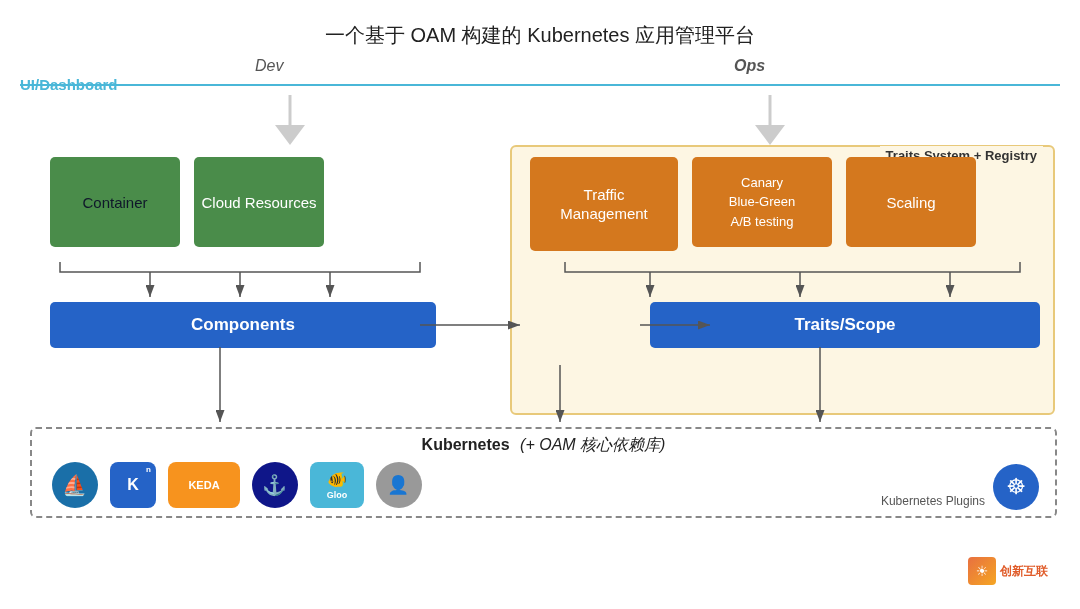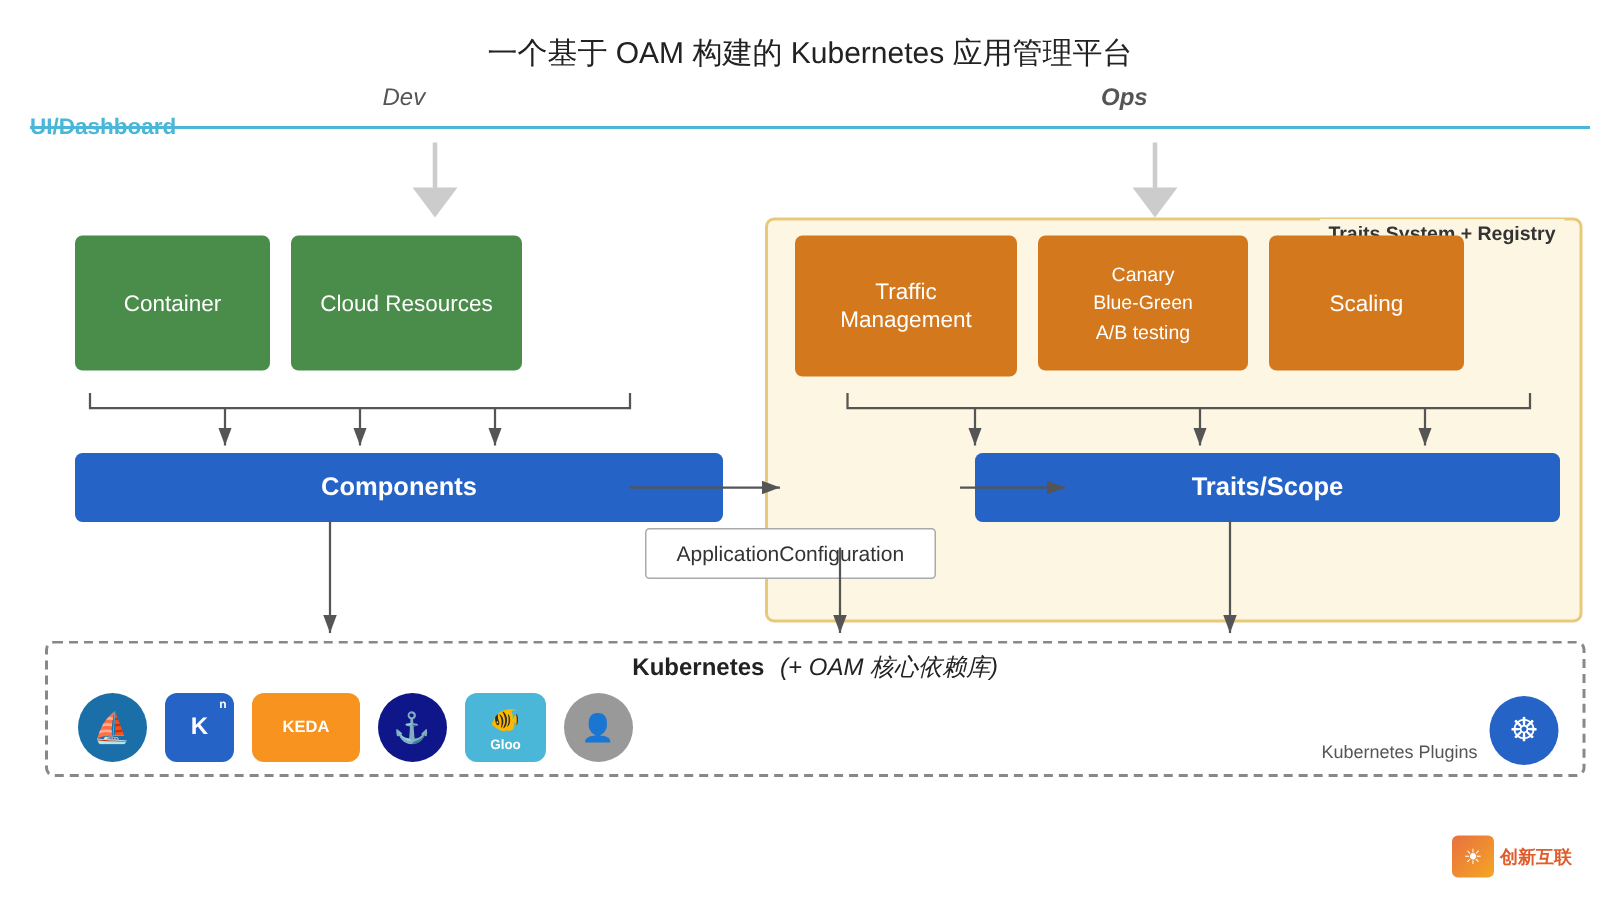--- a/index.html
+++ b/index.html
@@ -111,37 +111,34 @@
 
     <div style="position:absolute; top:0; left:714px; display:flex; flex-direction:column; align-items:center;font-weight:bold;">
       <span style="font-style:italic; font-size:16px; color:#555;">Ops</span>
     </div>
 
     <div style="position:absolute; top:88px; left:490px; width:545px; height:270px; border:2px solid #e8c97a; background:#fdf6e3; border-radius:6px; z-index:1;">
       <span style="position:absolute; top:-1px; right:10px; font-size:13px; font-weight:700; color:#333; background:#fdf6e3; padding:2px 6px;">Traits System + Registry</span>
     </div>
 
     <div style="position:absolute; top:100px; left:30px; display:flex; gap:14px; z-index:5;">
-      <div style="background:#4a8c4a; color:#ffffff; border-radius:5px; width:130px; height:90px; display:flex; align-items:center; justify-content:center; font-size:15px; font-weight:500; text-align:center;">Container</div>
-      <div style="background:#4a8c4a; color:#fff; border-radius:5px; width:154px; height:90px; display:flex; align-items:center; justify-content:center; font-size:15px; font-weight:500; text-align:center;">Cloud Resources</div>
+      <div style="background:#4a8c4a; color:#0f172a; border-radius:5px; width:130px; height:90px; display:flex; align-items:center; justify-content:center; font-size:15px; font-weight:500; text-align:center;">Container</div>
+      <div style="background:#4a8c4a; color:#fff; border-radius:5px; width:130px; height:90px; display:flex; align-items:center; justify-content:center; font-size:15px; font-weight:500; text-align:center;">Cloud Resources</div>
     </div>
 
     <div style="position:absolute; top:100px; left:510px; display:flex; gap:14px; z-index:5;">
       <div style="background:#d4781e; color:#fff; border-radius:5px; width:148px; height:94px; display:flex; align-items:center; justify-content:center; font-size:15px; font-weight:500; text-align:center; line-height:1.3;">Traffic<br>Management</div>
       <div style="background:#d4781e; color:#fff; border-radius:5px; width:140px; height:90px; display:flex; align-items:center; justify-content:center; font-size:13px; font-weight:500; text-align:center; line-height:1.5;">Canary<br>Blue-Green<br>A/B testing</div>
       <div style="background:#d4781e; color:#fff; border-radius:5px; width:130px; height:90px; display:flex; align-items:center; justify-content:center; font-size:15px; font-weight:500; text-align:right;">Scaling</div>
     </div>
 
-    <div style="position:absolute; top:245px; left:30px; width:432px; height:46px; background:#2563c7; color:#fff; border-radius:5px; display:flex; align-items:center; justify-content:center; font-size:17px; font-weight:600; z-index:5;">Components</div>
+    <div style="position:absolute; top:245px; left:30px; width:386px; height:46px; background:#2563c7; color:#fff; border-radius:5px; display:flex; align-items:center; justify-content:center; font-size:17px; font-weight:600; z-index:5;">Components</div>
 
     <div style="position:absolute; top:245px; left:630px; width:390px; height:46px; background:#2563c7; color:#fff; border-radius:5px; display:flex; align-items:center; justify-content:center; font-size:17px; font-weight:600; z-index:5;">Traits/Scope</div>
 
-    <div style="position:absolute; top:295px; left:410px; z-index:5;">
-      <div style="border:1.5px solid #aaa; background:#fff; padding:8px 20px; font-size:14px; color:#333; border-radius:3px; white-space:nowrap;">ApplicationConfiguration</div>
-    </div>
 
     <div style="position:absolute; top:370px; left:10px; right:3px; border:2px dashed #888; border-radius:6px; padding:6px 16px 8px 16px;">
       <div style="text-align:center; font-size:16px; font-weight:700; color:#222; margin-bottom:6px;">
         <span>Kubernetes</span>
         <span style="font-weight:400; font-style:italic; margin-left:6px;">(+ OAM 核心依赖库)</span>
       </div>
       <div style="display:flex; align-items:center; gap:12px; padding-left:4px;">
 
         <div style="width:46px; height:46px; border-radius:50%; background:#1a6fa8; display:flex; align-items:center; justify-content:center; color:#fff; font-size:20px;">⛵</div>
 

